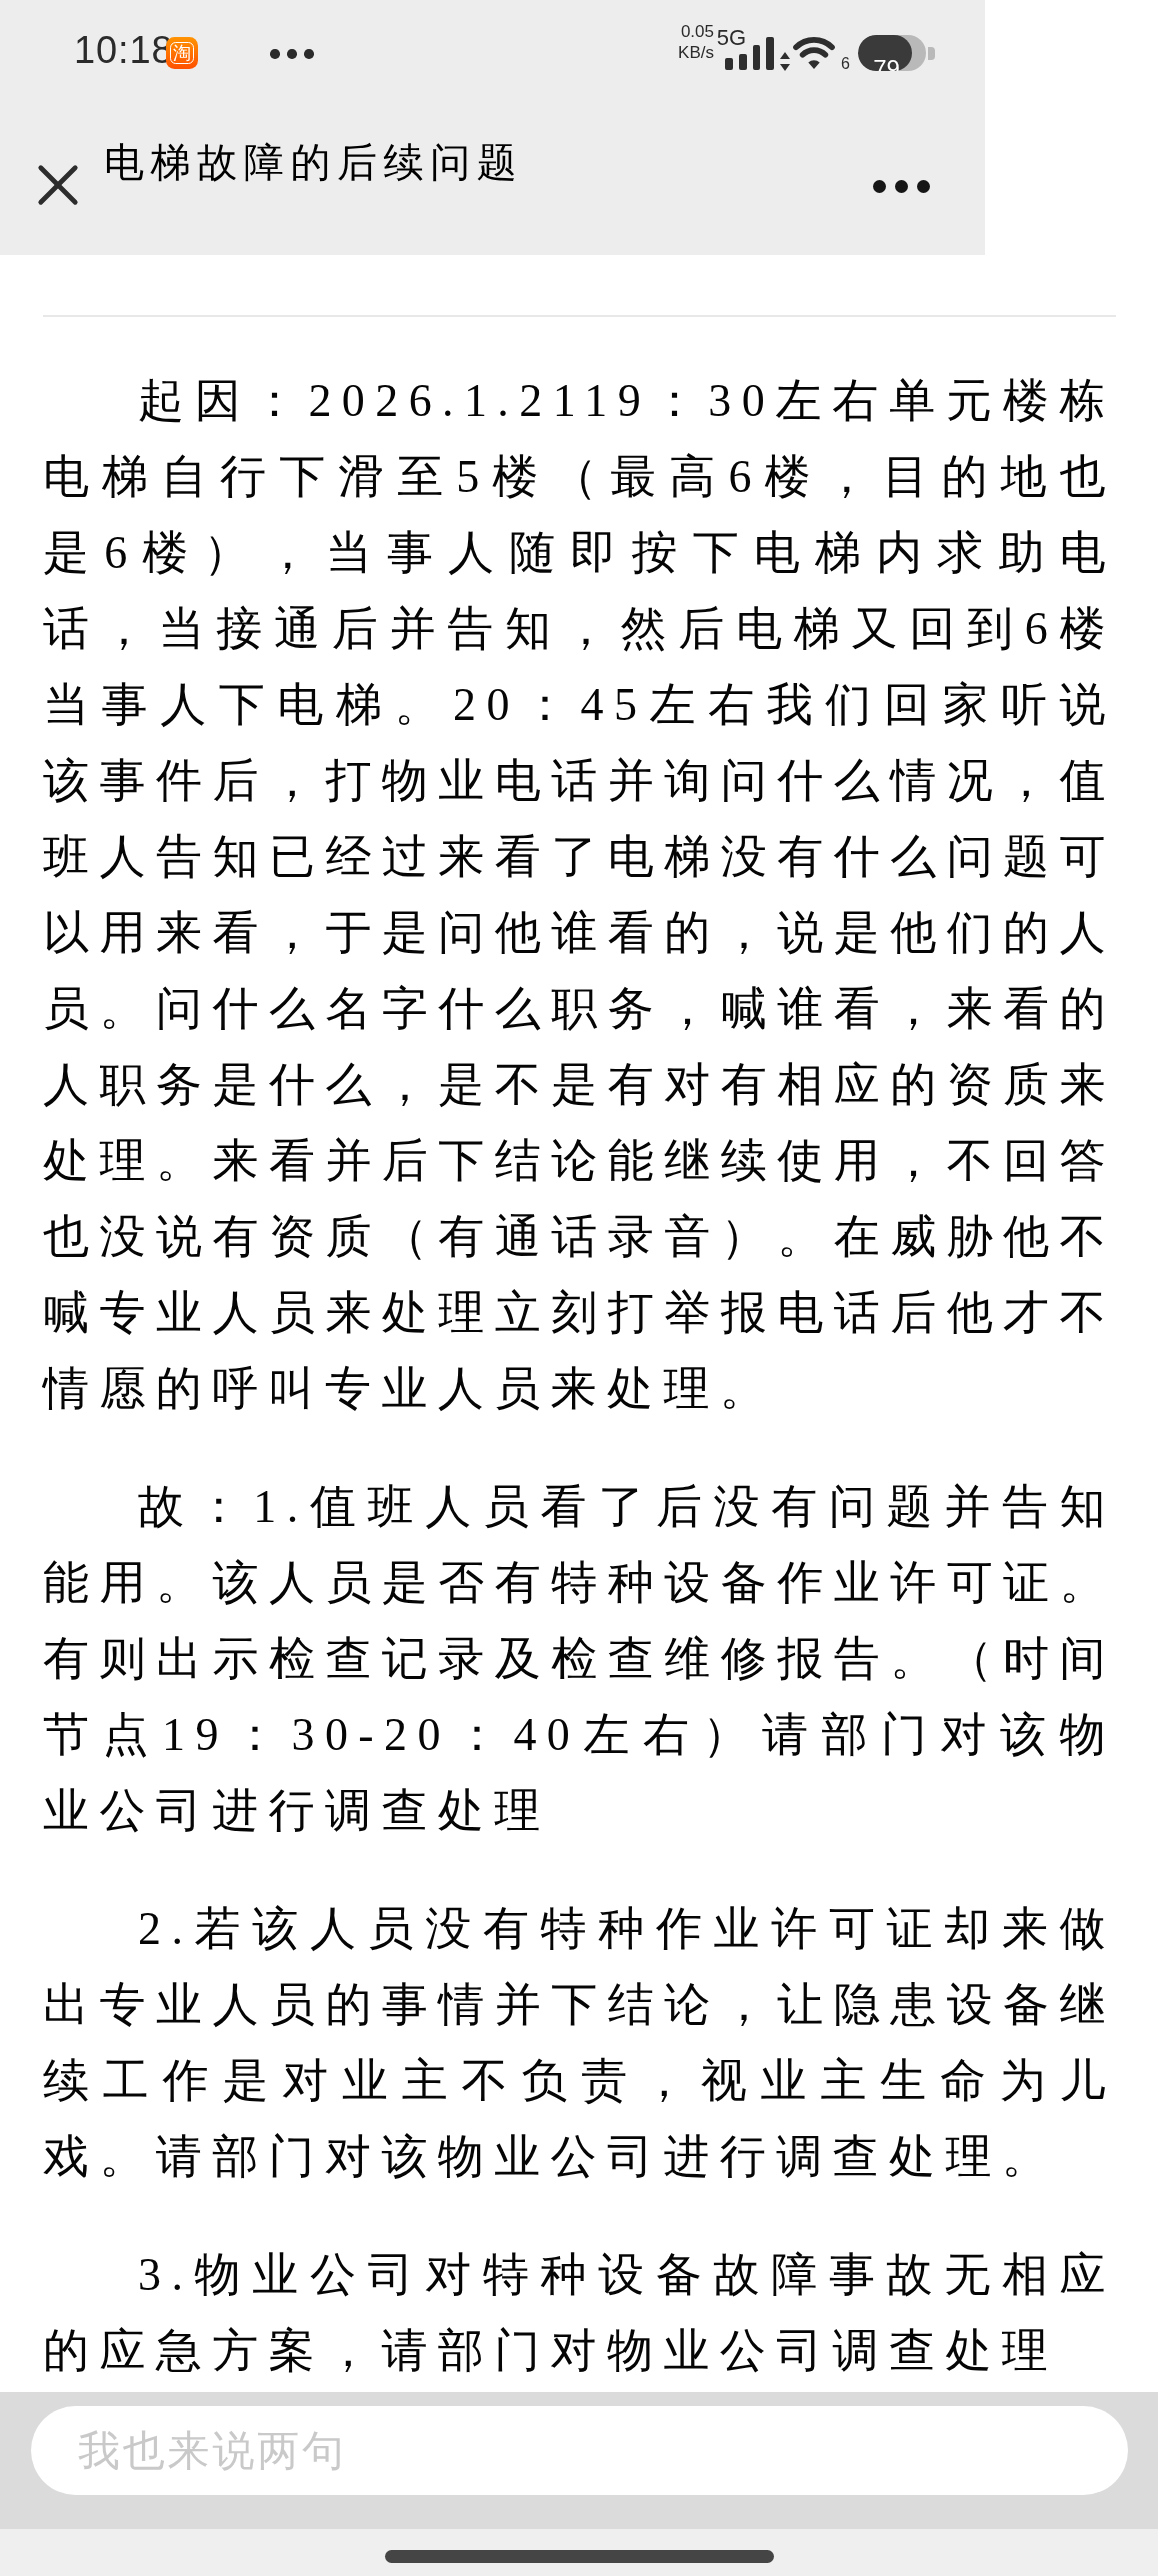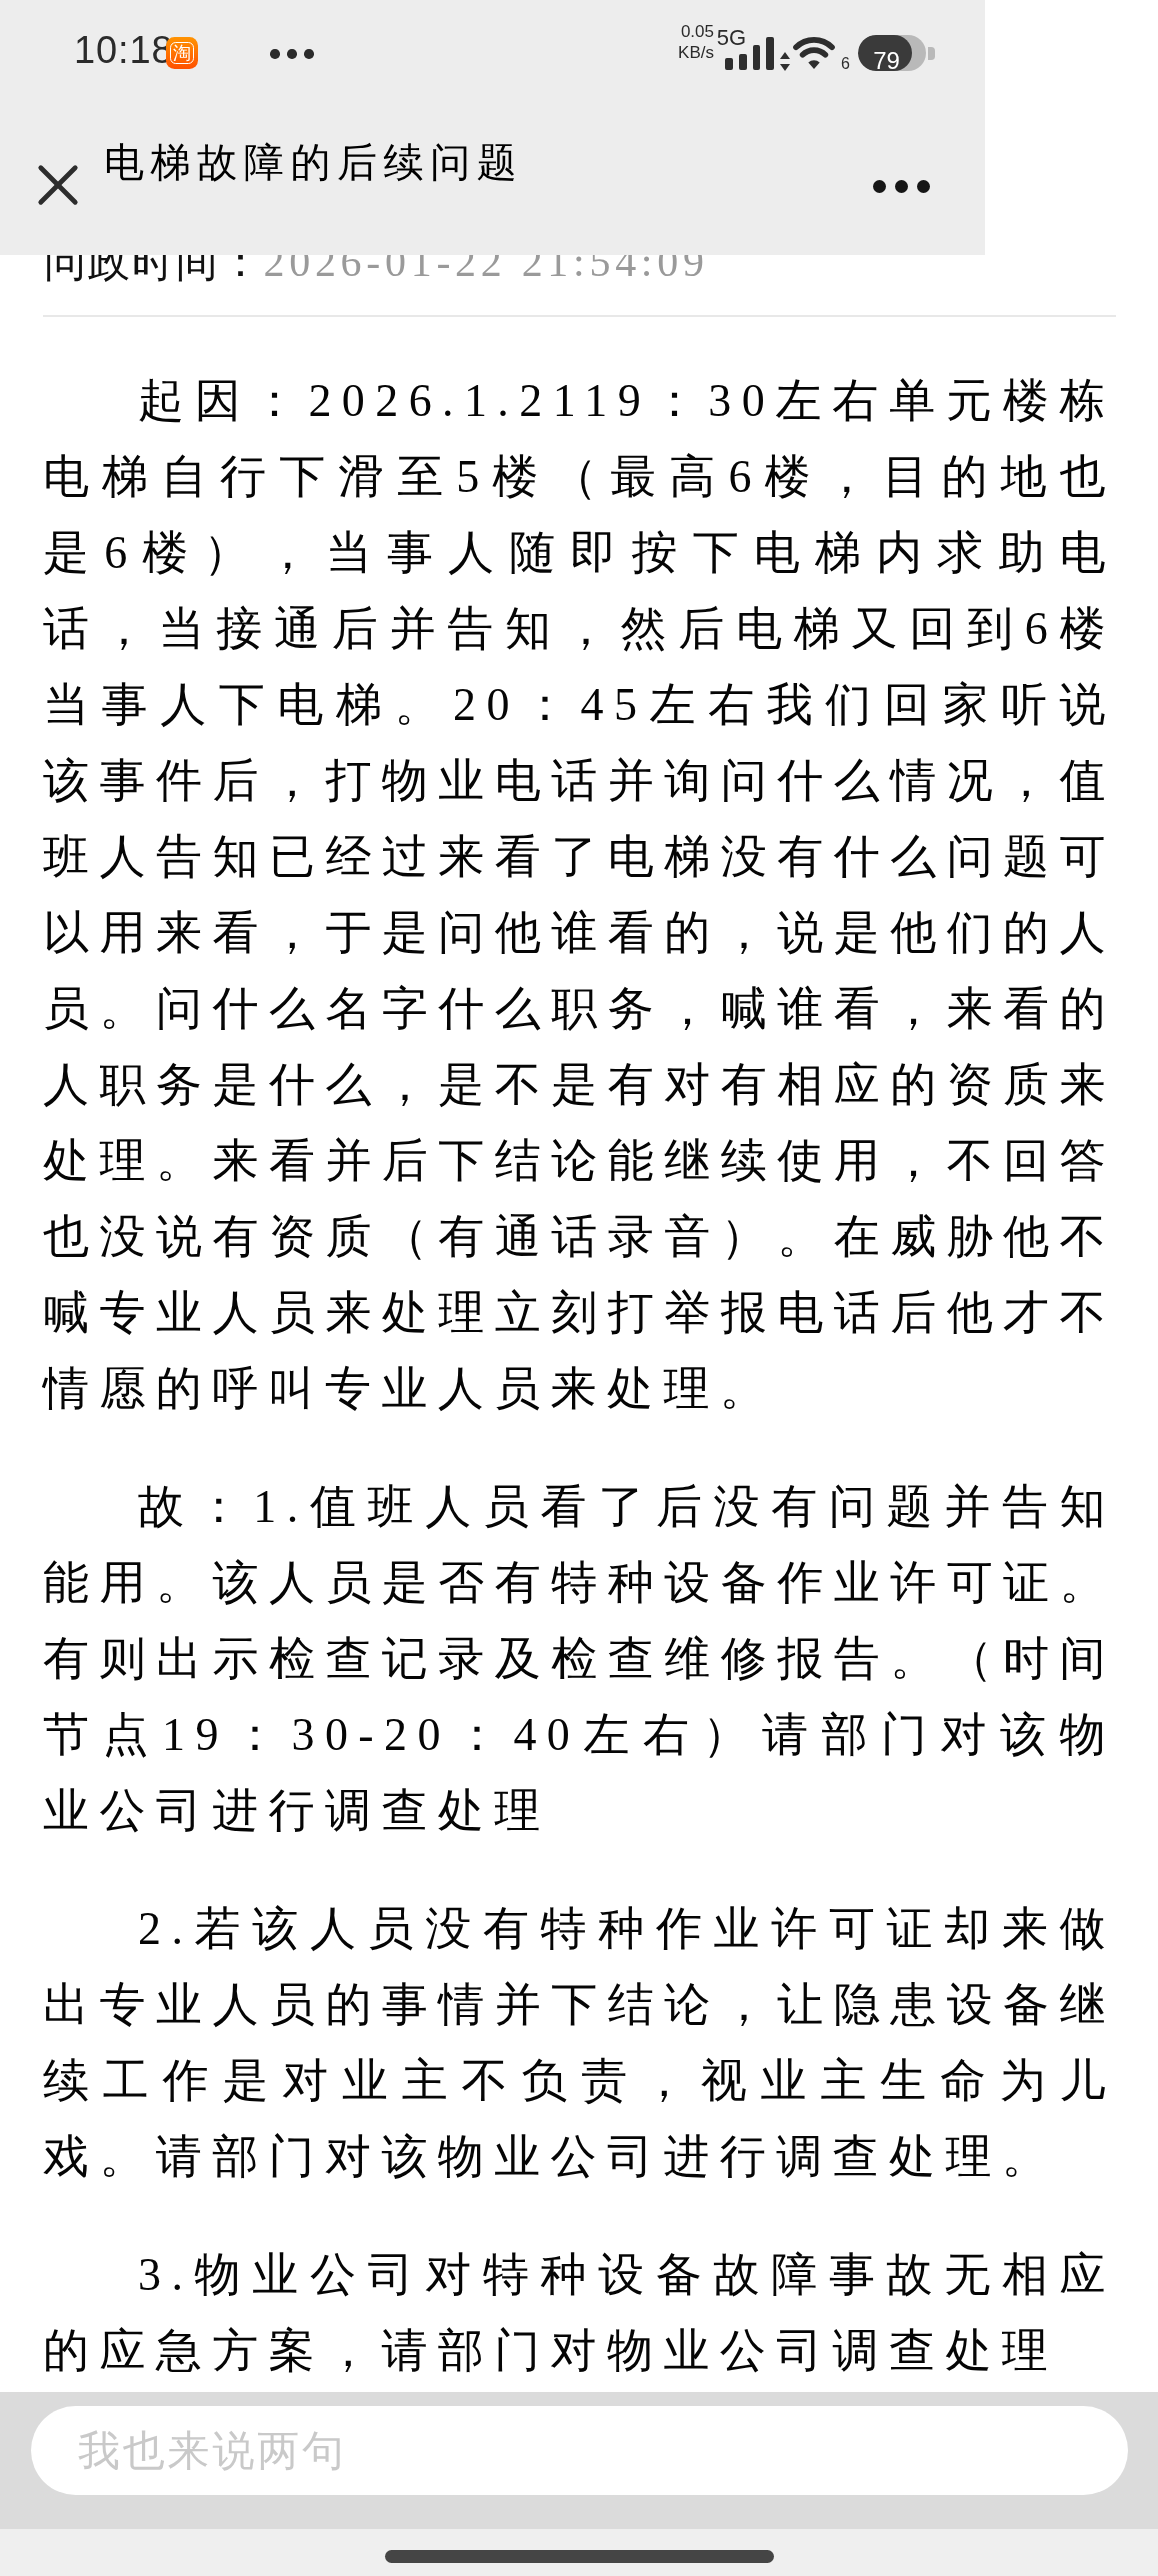--- a/index.html
+++ b/index.html
@@ -47,21 +47,21 @@
   .updown i.up{top:0;border-bottom:7.6px solid #2e2e2e;}
   .updown i.dn{bottom:0;border-top:7.6px solid #2e2e2e;}
   .wifi{position:absolute;right:149px;top:34px;width:44px;height:36px;}
   .wifi-sub{position:absolute;right:135px;top:55px;font-size:16px;color:#2e2e2e;}
   .battery{
     position:absolute;right:59px;top:35px;width:68px;height:36px;
     border-radius:18px;background:#b9b9b9;overflow:hidden;
   }
   .battery .fill{position:absolute;left:0;top:0;bottom:0;background:#3a3a3a;border-radius:18px;}
   .battery .pct{
-    position:absolute;left:0;top:8px;width:57px;height:36px;display:flex;
+    position:absolute;left:0;top:16px;width:57px;height:36px;display:flex;
     align-items:center;justify-content:center;color:#fff;font-size:24px;
   }
   .bat-tip{
     position:absolute;right:50px;top:47px;width:6.6px;height:13.3px;
     background:#b9b9b9;border-radius:0 3.8px 3.8px 0;
   }
   
   .navbar{position:absolute;top:104px;left:0;right:0;height:150px;}
   .nav-close{position:absolute;left:36px;top:59px;width:44px;height:44px;cursor:pointer;}
   .nav-title{
@@ -115,23 +115,20 @@
     position:absolute;left:385px;top:21px;width:389px;height:13.3px;
     border-radius:6.6px;background:#454545;
   }
 </style>
 </head>
 <body>
 
 <div class="screen">
 
   <div class="content">
-    <div class="meta">
-      <span class="lbl">问政时间：</span><span class="val">2026-01-22  21:54:09</span>
-    </div>
     <div class="divider"></div>
     <div class="article">
         <p>起因：2026.1.2119：30左右单元楼栋电梯自行下滑至5楼（最高6楼，目的地也是6楼），当事人随即按下电梯内求助电话，当接通后并告知，然后电梯又回到6楼当事人下电梯。20：45左右我们回家听说该事件后，打物业电话并询问什么情况，值班人告知已经过来看了电梯没有什么问题可以用来看，于是问他谁看的，说是他们的人员。问什么名字什么职务，喊谁看，来看的人职务是什么，是不是有对有相应的资质来处理。来看并后下结论能继续使用，不回答也没说有资质（有通话录音）。在威胁他不喊专业人员来处理立刻打举报电话后他才不情愿的呼叫专业人员来处理。</p>
         <p>故：1.值班人员看了后没有问题并告知能用。该人员是否有特种设备作业许可证。有则出示检查记录及检查维修报告。（时间节点19：30-20：40左右）请部门对该物业公司进行调查处理</p>
         <p>2.若该人员没有特种作业许可证却来做出专业人员的事情并下结论，让隐患设备继续工作是对业主不负责，视业主生命为儿戏。请部门对该物业公司进行调查处理。</p>
         <p>3.物业公司对特种设备故障事故无相应的应急方案，请部门对物业公司调查处理</p>
         <p>4.在小区一线工作人员有无相应岗位的上岗</p>
       </div>
   </div>
 

